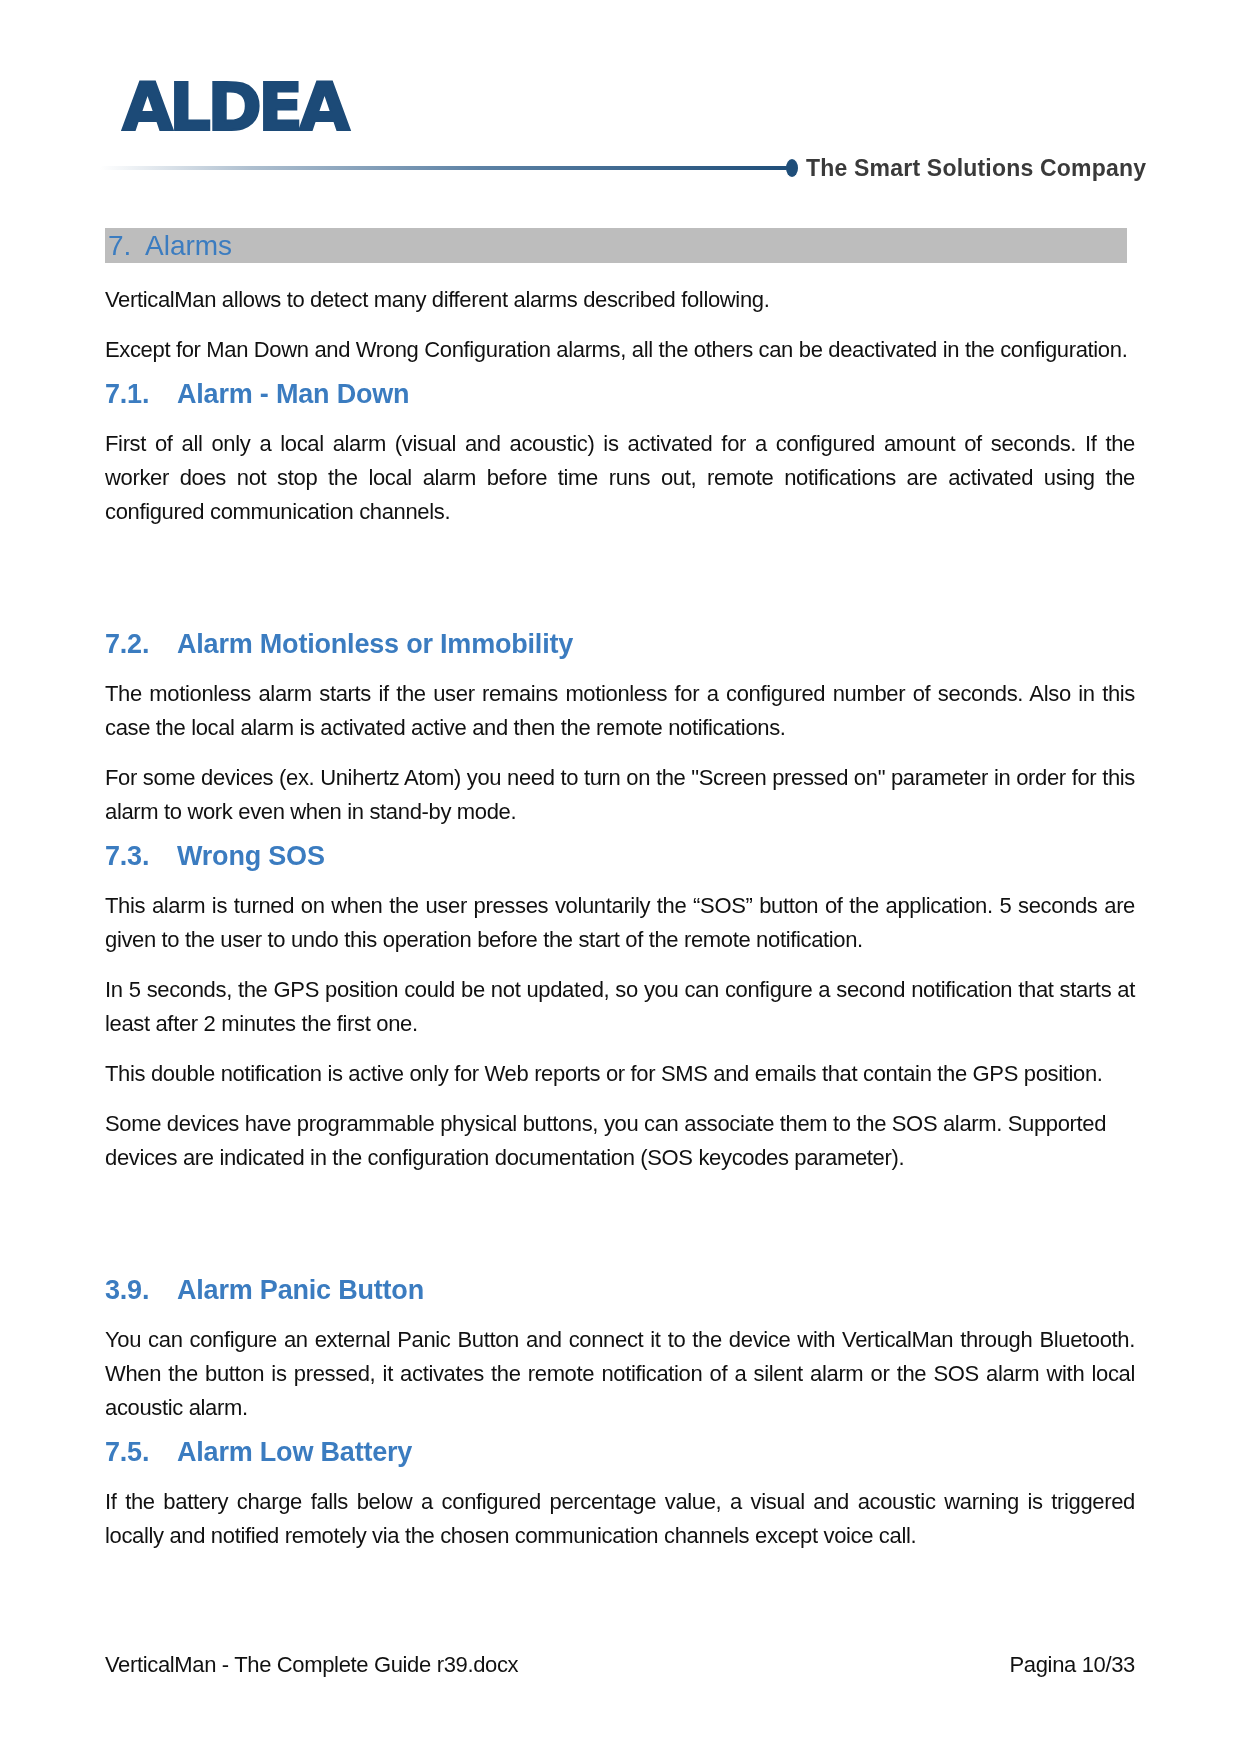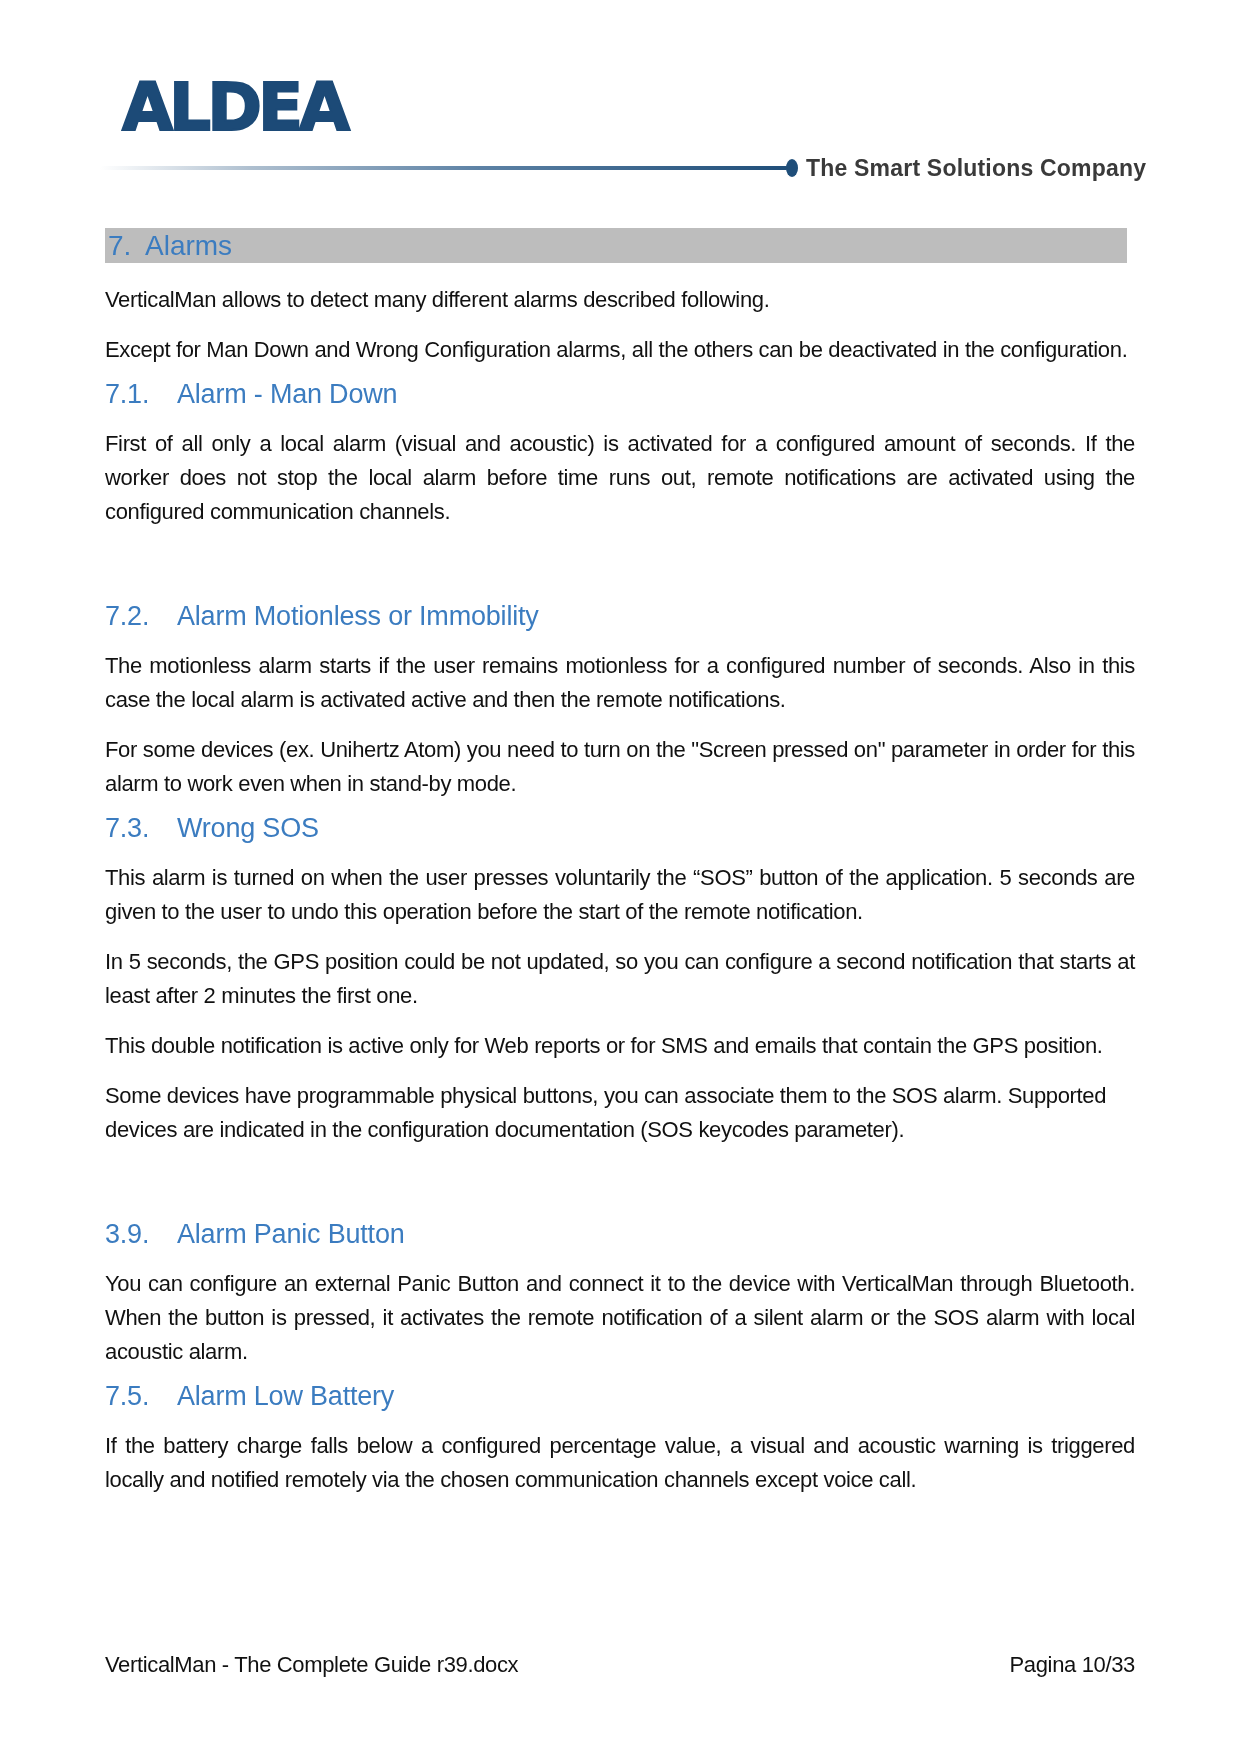--- a/index.html
+++ b/index.html
@@ -41,25 +41,25 @@
   .content { position:absolute; left:105px; top:263px; width:1030px; }
   p.body {
     margin:16px 0 10px 0;
     font-size:22px; line-height:34px; letter-spacing:-0.35px;
     color:var(--body-text,#111111);
   }
   p.first { margin-top:20px; }
   p.justify { text-align:justify; }
   .h2 {
     display:flex; margin:8px 0 12px 0;
-    font-size:27px; line-height:34px; font-weight:normal;
+    font-size:27px; line-height:34px; font-weight:bold;
     color:var(--heading-blue,#3B7CC0); letter-spacing:-0.2px;
   }
   .h2 .num { display:inline-block; min-width:72px; }
-  .h2.gap { margin-top:70px; }
+  .h2.gap { margin-top:98px; }
 
   
   .footer {
     position:absolute; left:105px; top:1648px; width:1030px;
     display:flex; justify-content:space-between;
     font-size:22px; letter-spacing:-0.35px; line-height:34px;
     color:var(--body-text,#111111);
     text-align:right;
   }
 </style>

